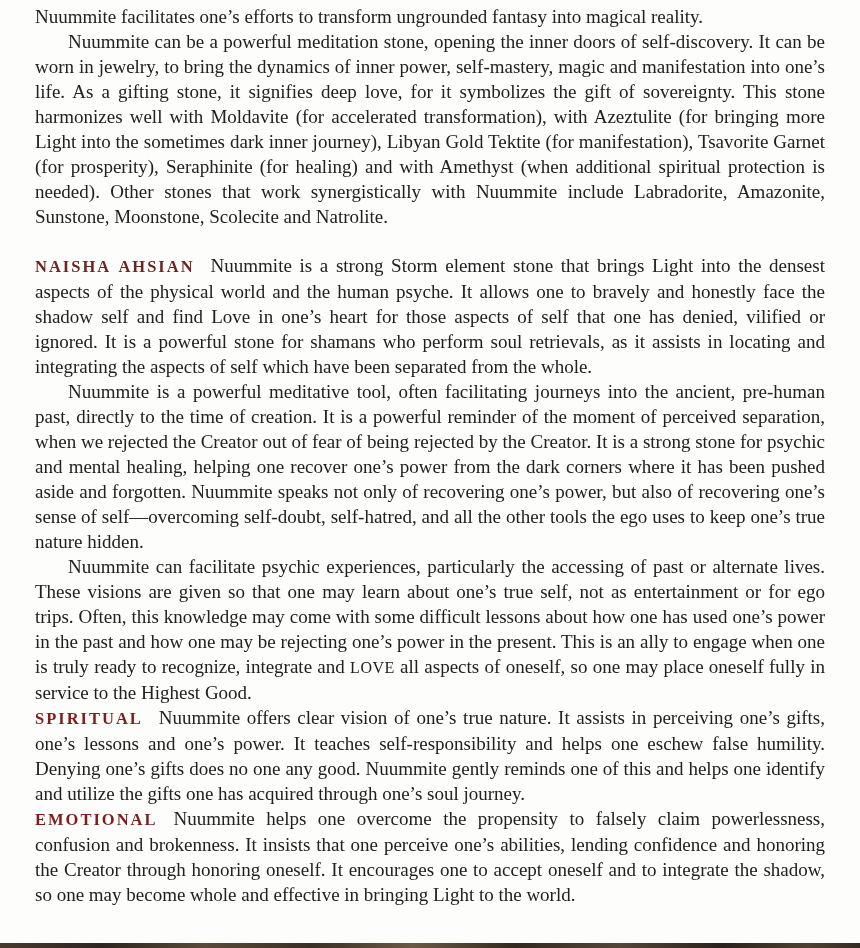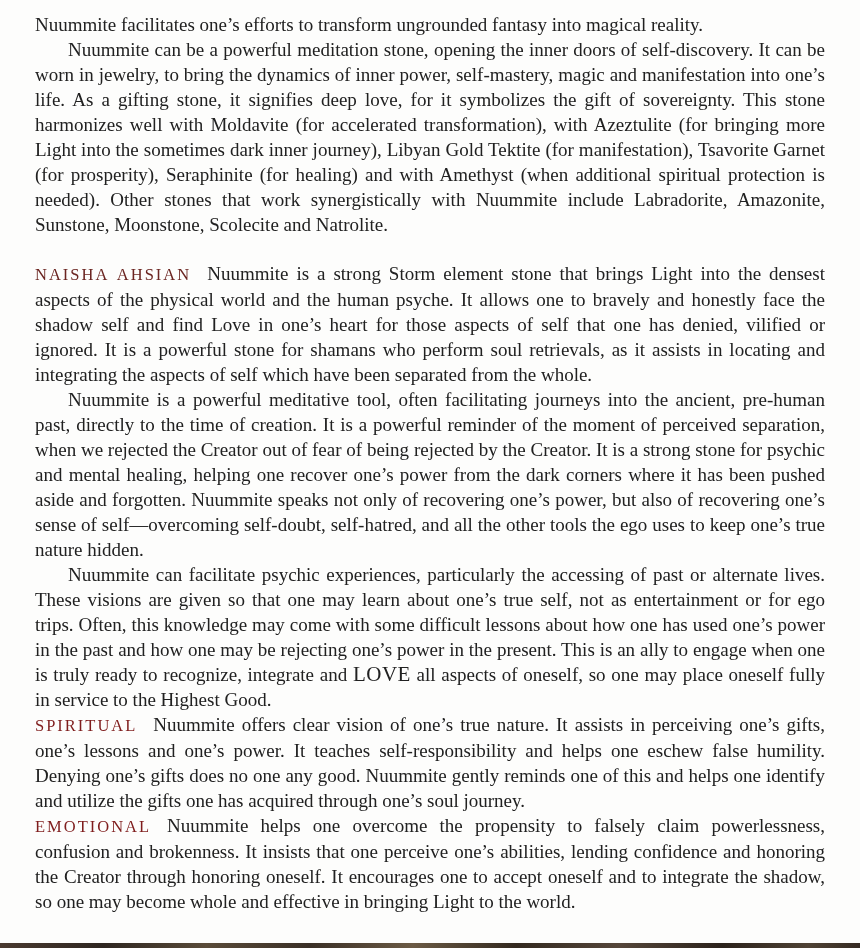--- a/index.html
+++ b/index.html
@@ -9,45 +9,45 @@
   body {
     width: 860px;
     height: 948px;
     background: #fdfdfc;
     overflow: hidden;
     position: relative;
     font-family: "Liberation Serif", serif;
     color: #212121;
   }
   .page {
-    padding: 12px 35px 0 35px;
+    padding: 4px 35px 0 35px;
     font-size: 19px;
     line-height: 25px;
     text-align: justify;
   }
   .para {
     margin: 0;
   }
   .indent {
     text-indent: 33px;
   }
   .gap-before {
     margin-top: 24px;
   }
   .section-label {
-    font-weight: normal;
+    font-weight: bold;
     font-size: 16.5px;
     letter-spacing: 2px;
     margin-right: 16px;
     white-space: nowrap;
   }
   .label-red    { color: #6b2521; }
   .label-olive  { color: #7f1d1d; }
   .smallcaps-word {
-    font-size: 21px;
+    font-size: 16px;
     letter-spacing: 0.5px;
   }
   .bottom-strip {
     position: absolute;
     left: 0;
     right: 0;
     bottom: 0;
     height: 5px;
     background: linear-gradient(90deg,
       #4a3a30 0%, #2e2620 12%, #5a4b39 24%, #3a2f26 36%,

